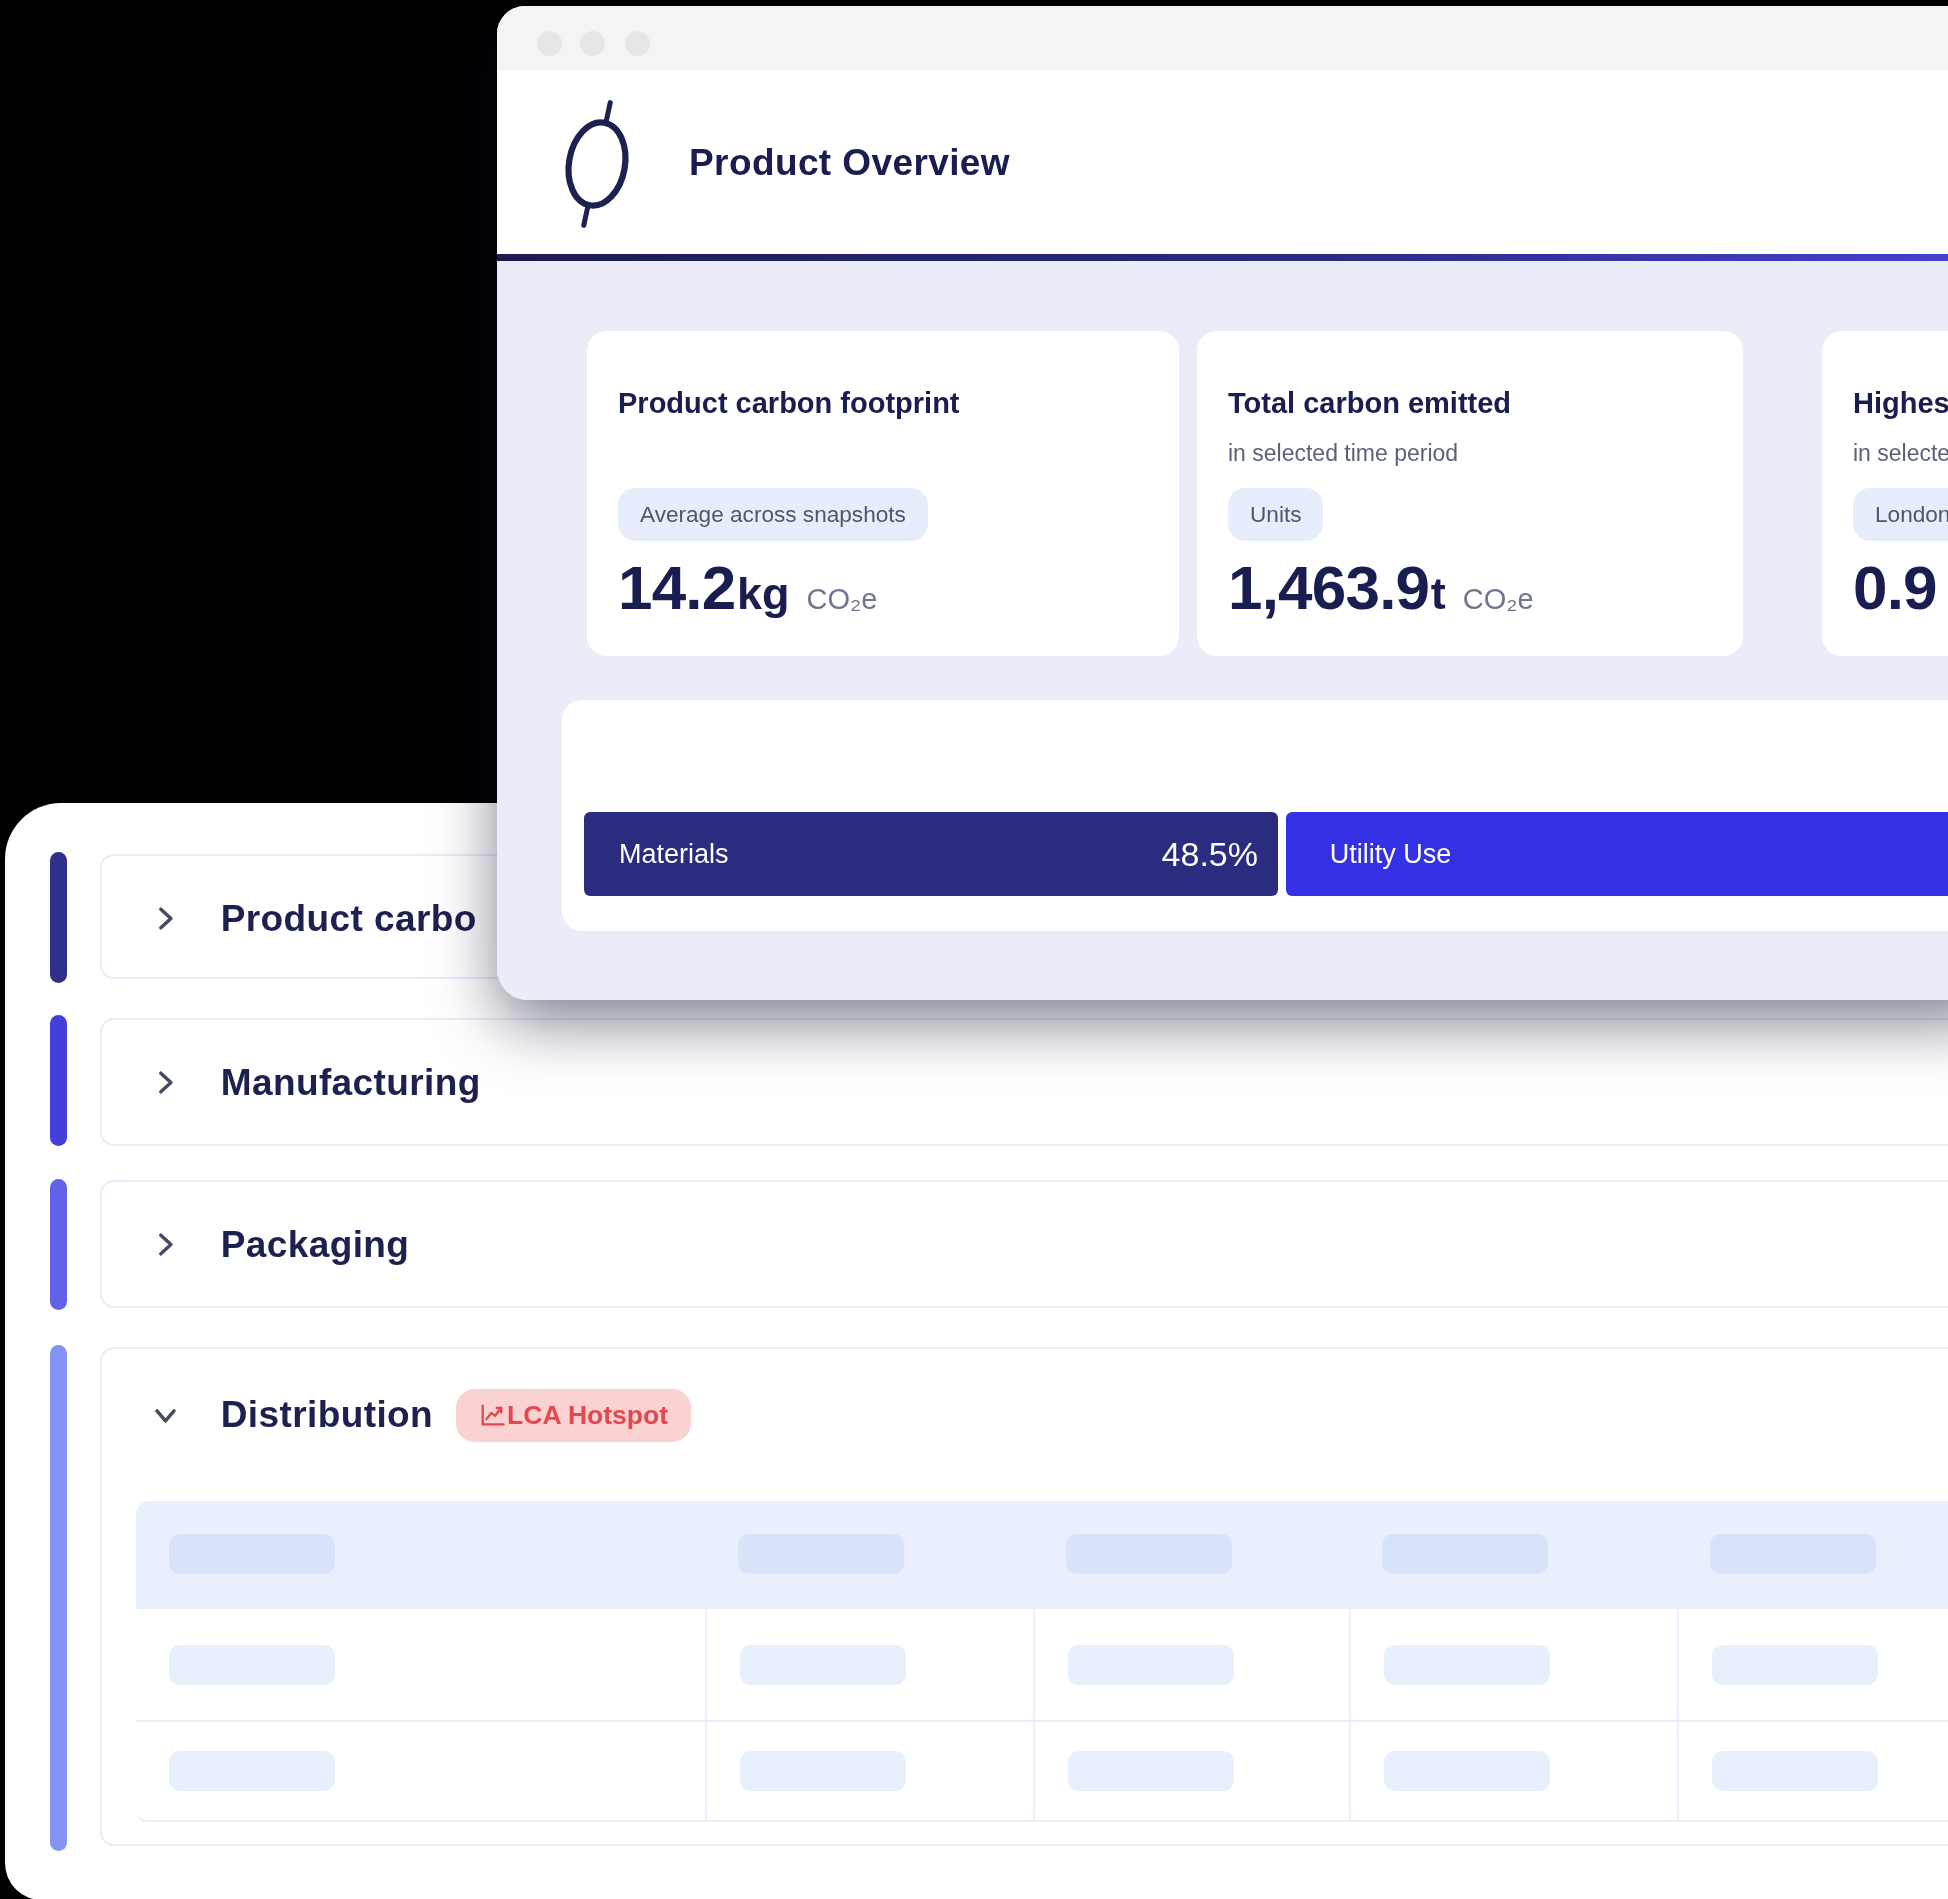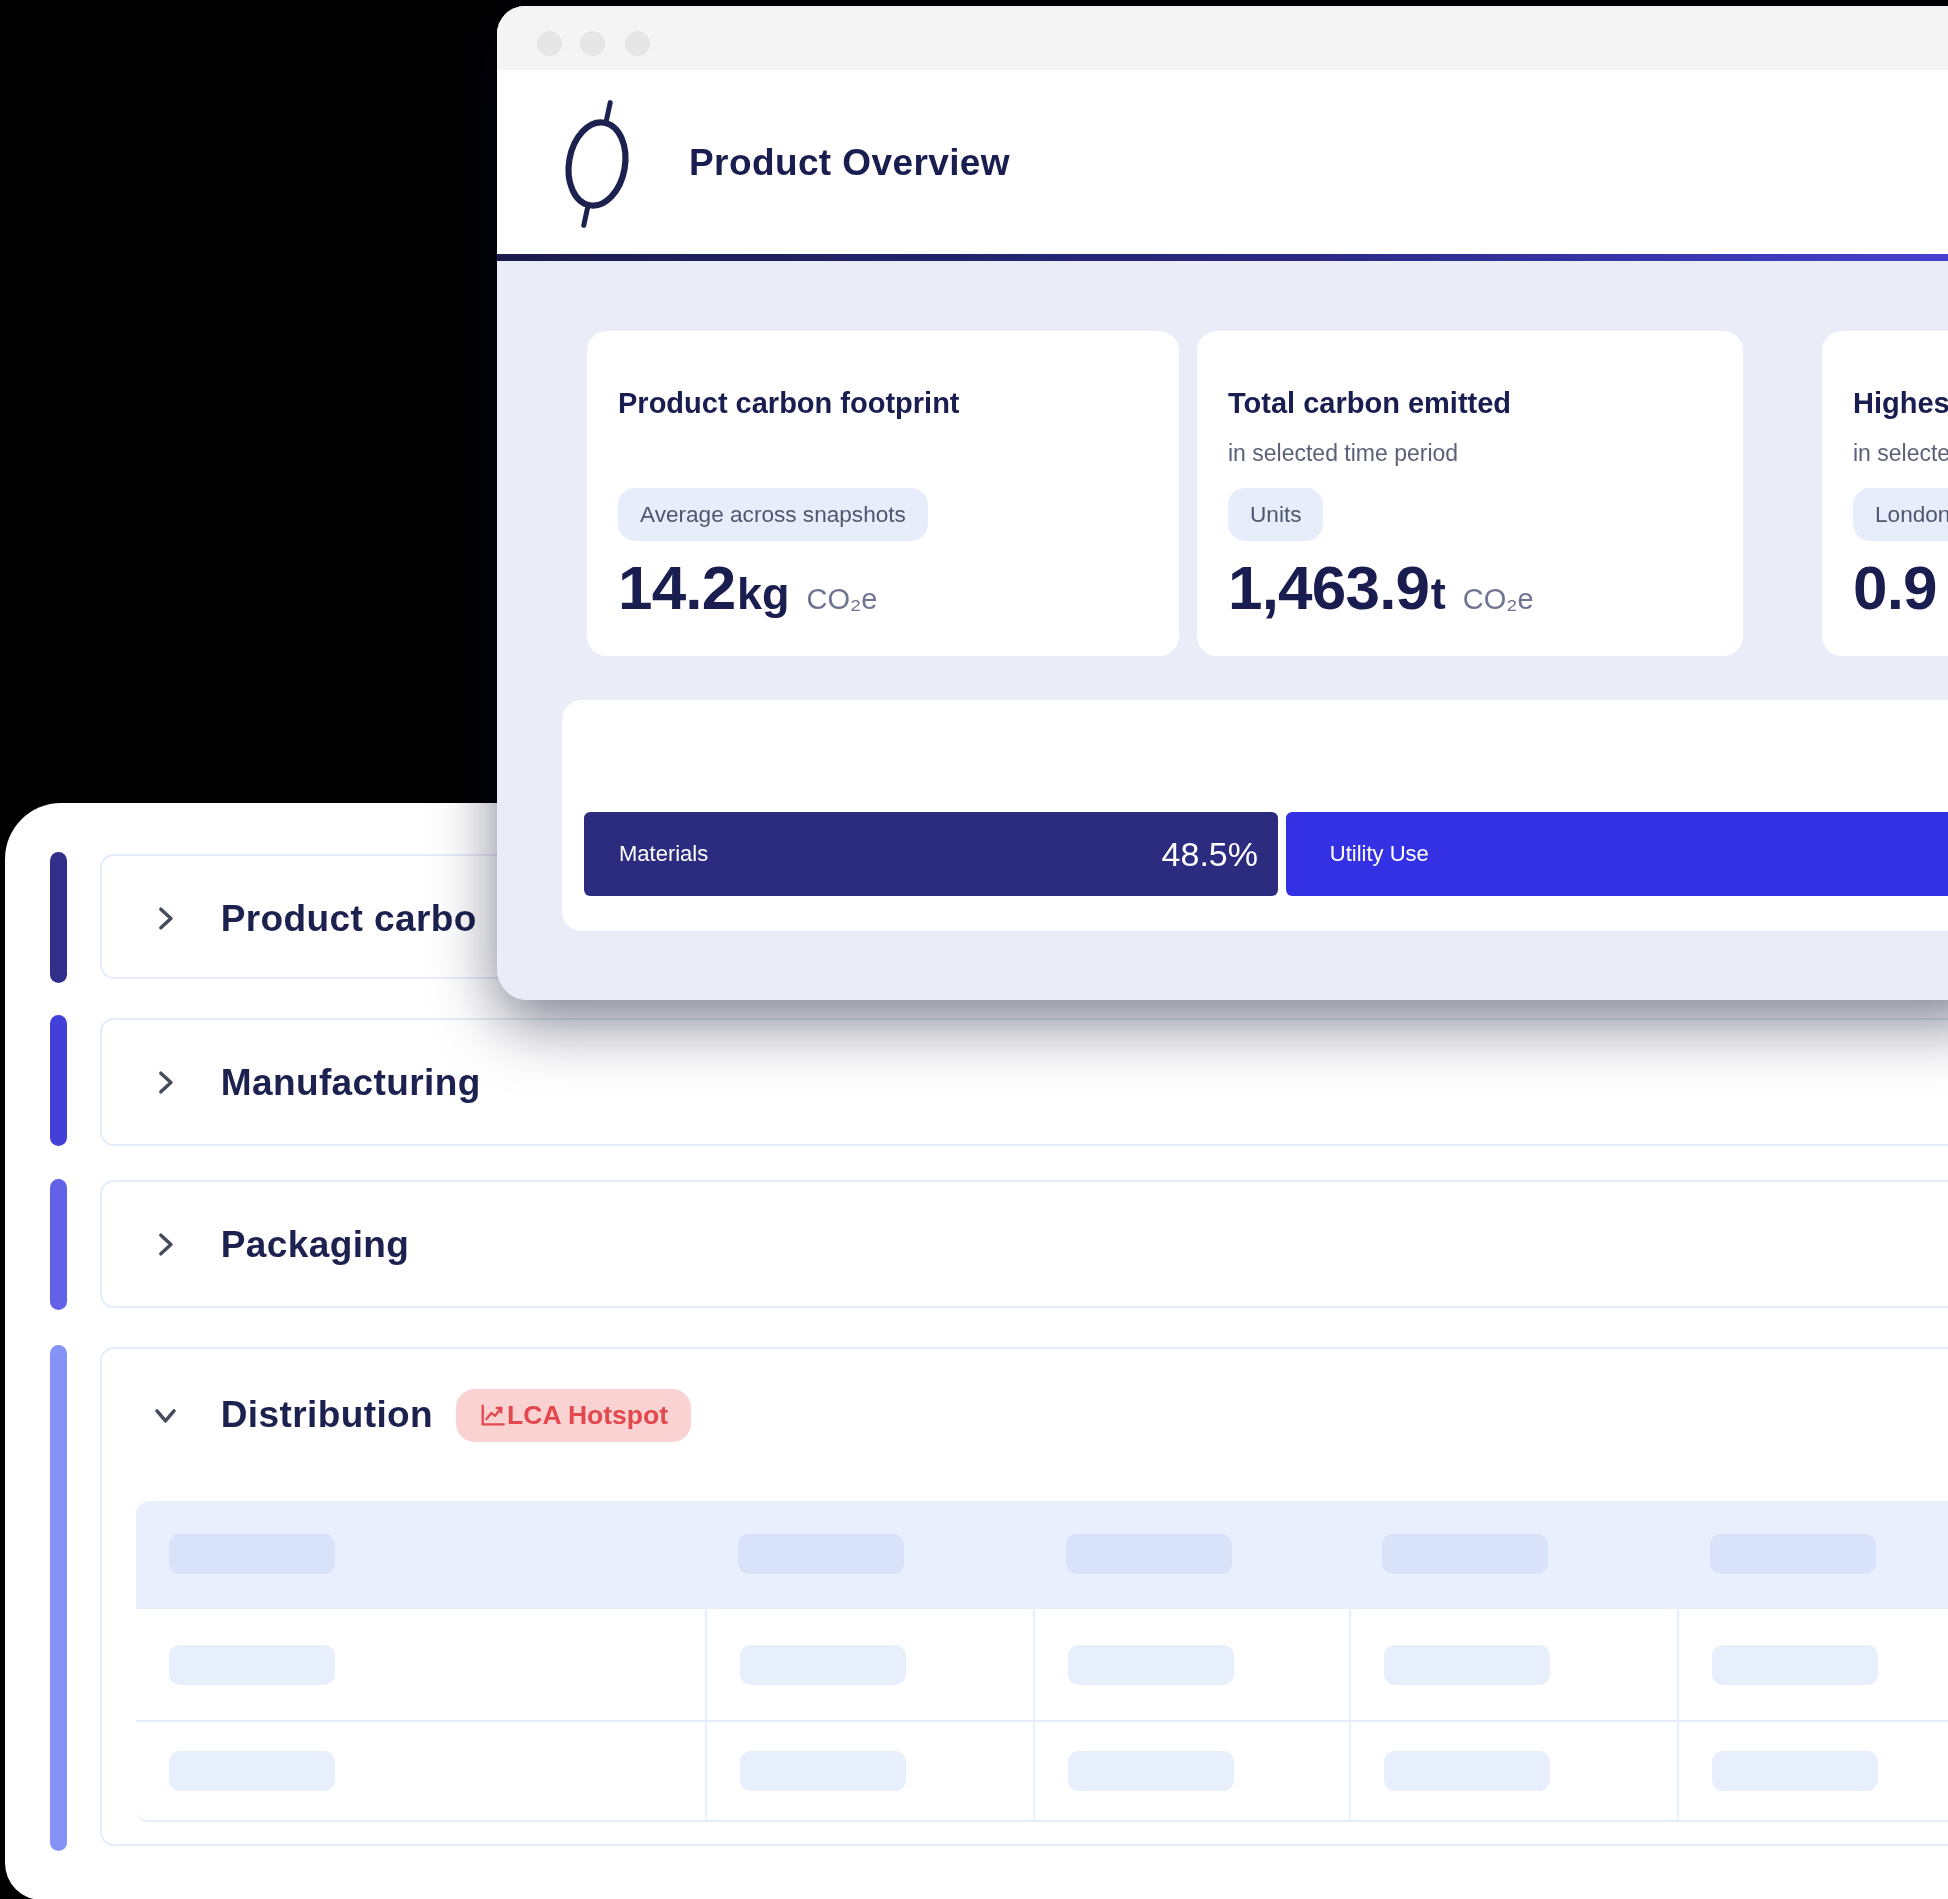--- a/index.html
+++ b/index.html
@@ -94,21 +94,21 @@
   .emis-card{
     position:absolute;left:65px;top:439px;width:1494px;height:231px;
     background:#fff;border-radius:20px;
   }
   .emis-titlerow{position:absolute;left:22px;top:40px;display:flex;align-items:center;gap:20px;}
   .emis-title{font-size:29px;font-weight:600;color:#191d4f;}
   .emis-bar{position:absolute;left:22px;top:112px;height:84px;display:flex;width:1463px;}
   .seg{height:100%;border-radius:6.2px;display:flex;align-items:center;color:#fff;box-sizing:border-box;}
   .seg-1{width:694px;justify-content:space-between;padding:0 20px 0 35px;margin-right:7.8px;}
   .seg-2{flex:1;padding-left:44px;}
-  .seg-label{font-size:22px;font-weight:500;}
+  .seg-label{font-size:27px;font-weight:500;}
   .seg-value{font-size:34px;font-weight:400;}
   .icon-stroke{fill:none;stroke-linecap:round;stroke-linejoin:round;}
 </style>
 </head>
 <body>
 
 <div class="panel">
 
   <div class="acc-pill pill-1" style="background-color: rgb(48, 48, 140);"></div>
   <div class="acc-pill pill-2" style="background-color: rgb(67, 64, 218);"></div>

